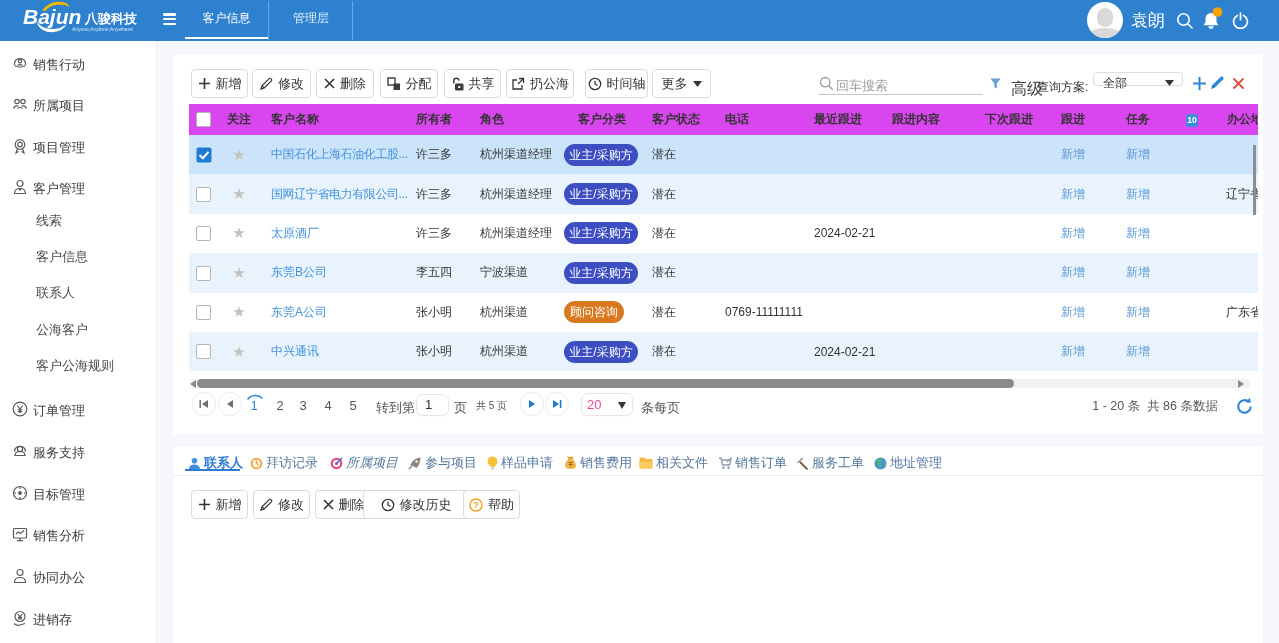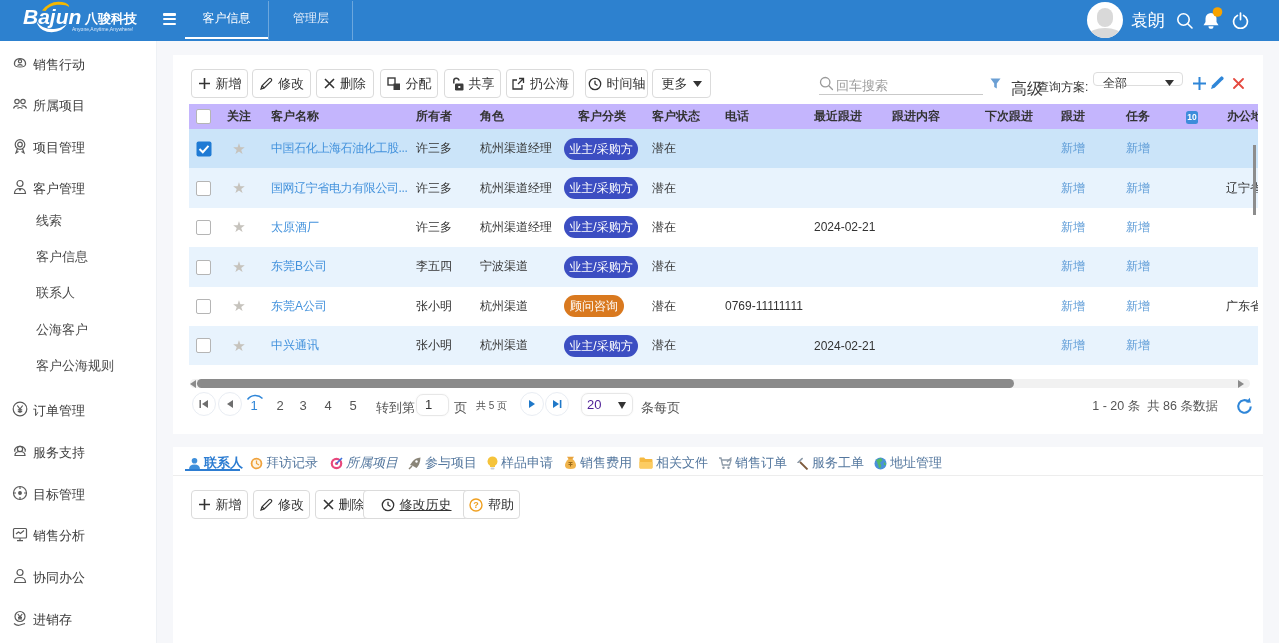--- a/index.html
+++ b/index.html
@@ -18,21 +18,21 @@
 .uname { position:absolute; left:1131px; top:0; height:41px; line-height:41px; color:#fff; font-size:17px; }
 .sidebar { position:absolute; left:0; top:41px; width:157px; height:602px; background:#fff; border-right:1px solid #eef1f5; }
 .mitem { position:absolute; left:0; width:157px; height:20px; }
 .mitem svg { position:absolute; left:11px; top:0px; }
 .mitem span { position:absolute; left:33px; top:2px; font-size:13px; color:#3d3d3d; }
 .sitem { position:absolute; left:36px; font-size:13px; color:#4a4a4a; }
 .card1 { position:absolute; left:173px; top:55px; width:1090px; height:379px; background:#fff; }
 .card2 { position:absolute; left:173px; top:447px; width:1090px; height:196px; background:#fff; }
 .btn { position:absolute; height:29px; border:1px solid #dbdbdb; border-radius:4px; background:#fff; font-size:13px; color:#333; display:flex; align-items:center; justify-content:center; gap:5px; }
 .tbl { position:absolute; left:16px; top:49px; width:1069px; border-collapse:collapse; table-layout:fixed; font-size:12px; color:#333; }
-.tbl th { background:#c4b5fd; height:25px; font-weight:bold; text-align:left; font-size:12px; color:#333; padding:0; white-space:nowrap; overflow:hidden; }
+.tbl th { background:#d946ef; height:31px; font-weight:bold; text-align:left; font-size:12px; color:#333; padding:0; white-space:nowrap; overflow:hidden; }
 .tbl td { height:39.4px; padding:0; white-space:nowrap; overflow:hidden; }
 .tbl a { color:#4392dc; text-decoration:none; }
 .r-sel td { background:#cbe4f9; }
 .r-ev td { background:#e8f3fd; }
 .pill { display:inline-block; min-width:74px; height:22px; line-height:22px; border-radius:11px; background:#3c4ec2; color:#fff; font-size:12px; text-align:center; }
 .pill.or { background:#d9791f; min-width:60px; }
 .star { color:#c6c3bd; font-size:15px; }
 .cb { display:inline-block; width:15px; height:15px; border:1px solid #b5b5b5; border-radius:2px; background:#fff; vertical-align:middle; }
 .pgc { position:absolute; width:24px; height:24px; border:1px solid #e9edf3; border-radius:50%; background:#fff; display:flex; align-items:center; justify-content:center; }
 .pgn { position:absolute; width:20px; text-align:center; font-size:13px; color:#555; }
@@ -406,21 +406,21 @@
       <svg width="8" height="10" viewBox="0 0 8 10">
         <path d="M1 1 V9 L7 5 Z" fill="#1f78c8"></path>
       </svg>
     </div>
   <div class="pgc" style="left:372px; top:337px;">
       <svg width="10" height="10" viewBox="0 0 10 10">
         <path d="M1 1 V9 L7 5 Z" fill="#1f78c8"></path>
         <path d="M8.6 1 V9" stroke="#1f78c8" stroke-width="1.6"></path>
       </svg>
     </div>
-  <div style="position:absolute; left:408px; top:338px; width:52px; height:23px; border:1px solid #e7e7e7; border-radius:7px; font-size:13px; color:#4c1d95; line-height:21px; padding-left:5px; box-shadow:0 0 2px rgba(0,0,0,.06);">20<svg style="float:right;margin:8px 6px 0 0" width="8" height="7" viewBox="0 0 8 7">
+  <div style="position:absolute; left:408px; top:338px; width:52px; height:23px; border:1px solid #e7e7e7; border-radius:7px; font-size:13px; color:#ec4899; line-height:21px; padding-left:5px; box-shadow:0 0 2px rgba(0,0,0,.06);">20<svg style="float:right;margin:8px 6px 0 0" width="8" height="7" viewBox="0 0 8 7">
         <path d="M0 0 H8 L4 7 Z" fill="#333"></path>
       </svg></div>
   <div style="position:absolute; left:468px; top:344px; font-size:13px; color:#555;">条每页</div>
   <div style="position:absolute; right:45px; top:343px; font-size:12.5px; color:#555;">1 - 20 条&nbsp; 共 86 条数据</div>
   <svg style="position:absolute; left:1062px; top:342px;" width="19" height="19" viewBox="0 0 20 20">
       <path d="M16.6 10 a6.6 6.6 0 1 1 -1.9 -4.7" fill="none" stroke="#2f86d8" stroke-width="2.2"></path>
       <path d="M15.5 .8 l1.2 5.2 -5.2 -.4 z" fill="#2f86d8"></path>
     </svg>
 </div>
 <div class="card2">
@@ -478,21 +478,21 @@
   <div class="btn" style="left:18px; top:43px; width:57px;"><svg class="ic" width="13" height="13" viewBox="0 0 13 13">
         <path d="M6.5 1 V12 M1 6.5 H12" stroke="#333" stroke-width="1.6"></path>
       </svg>新增</div>
   <div class="btn" style="left:80px; top:43px; width:57px;"><svg class="ic" width="14" height="14" viewBox="0 0 14 14">
         <path d="M2 12 L3 8.8 L10.2 1.6 Q11 .9 11.8 1.6 L12.4 2.2 Q13.1 3 12.4 3.8 L5.2 11 Z" fill="none" stroke="#333" stroke-width="1.2"></path>
         <path d="M3 8.8 L5.2 11" stroke="#333" stroke-width="1.2"></path>
       </svg>修改</div>
   <div class="btn" style="left:142px; top:43px; width:57px;"><svg class="ic" width="11" height="11" viewBox="0 0 11 11">
         <path d="M1 1 L10 10 M10 1 L1 10" stroke="#333" stroke-width="1.6"></path>
       </svg>删除</div>
-  <div class="btn" style="left:190px; top:43px; width:106px;text-decoration:underline;"><svg class="ic" width="14" height="14" viewBox="0 0 14 14">
+  <div class="btn" style="left:190px; top:43px; width:106px;"><svg class="ic" width="14" height="14" viewBox="0 0 14 14">
         <circle cx="7" cy="7" r="5.7" fill="none" stroke="#333" stroke-width="1.3"></circle>
         <path d="M7 3.8 V7 L9.5 8.5" fill="none" stroke="#333" stroke-width="1.3"></path>
       </svg>修改历史</div>
   <div class="btn" style="left:290px; top:43px; width:57px;"><svg class="ic" width="14" height="14" viewBox="0 0 14 14">
         <circle cx="7" cy="7" r="6" fill="none" stroke="#f0a020" stroke-width="1.4"></circle>
         <text x="7" y="10" font-size="9" font-weight="bold" fill="#f0a020" text-anchor="middle">?</text>
       </svg>帮助</div>
 
 </div>
 

